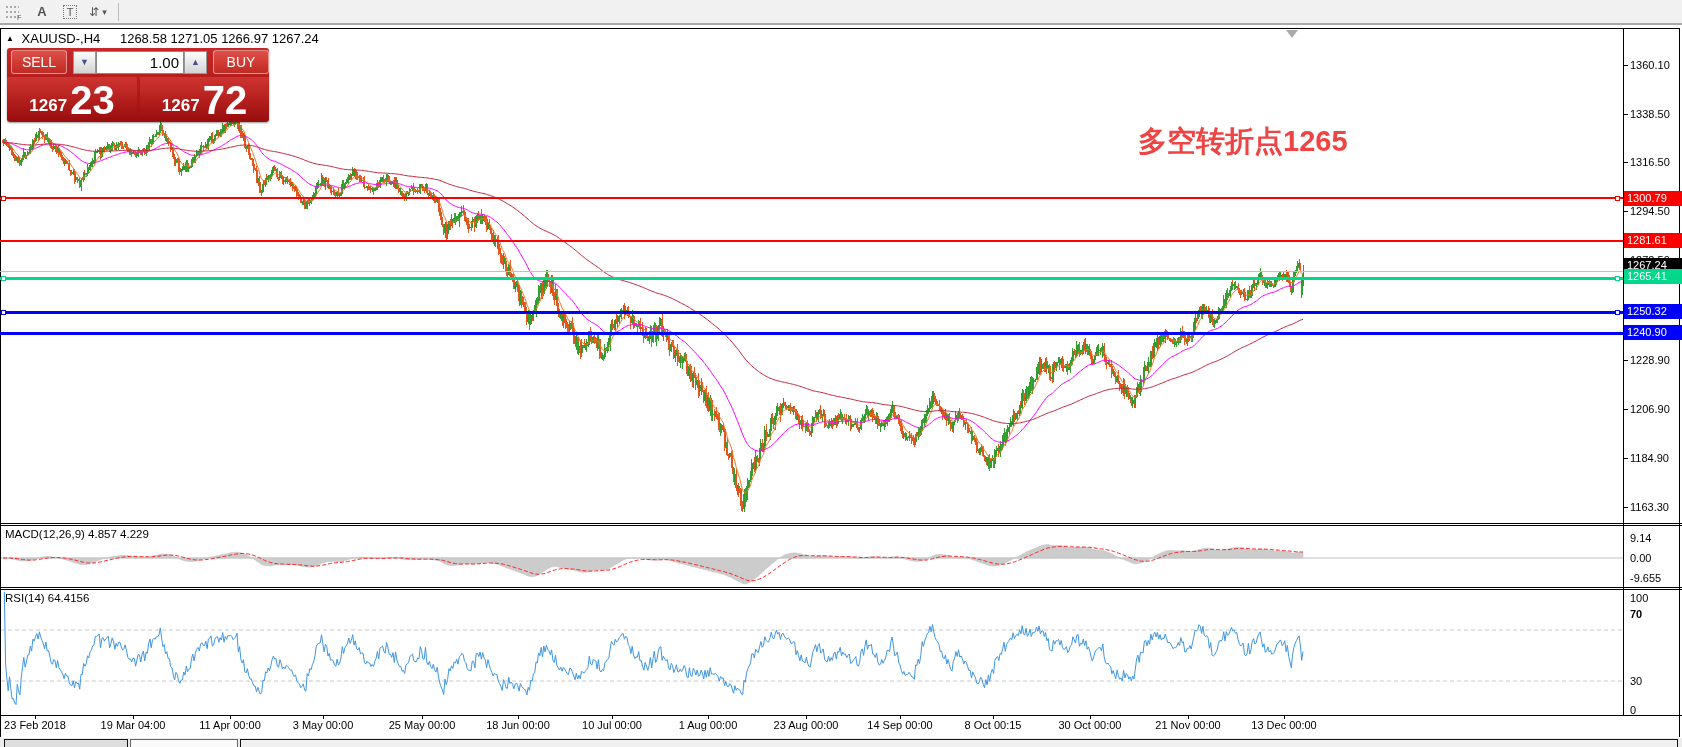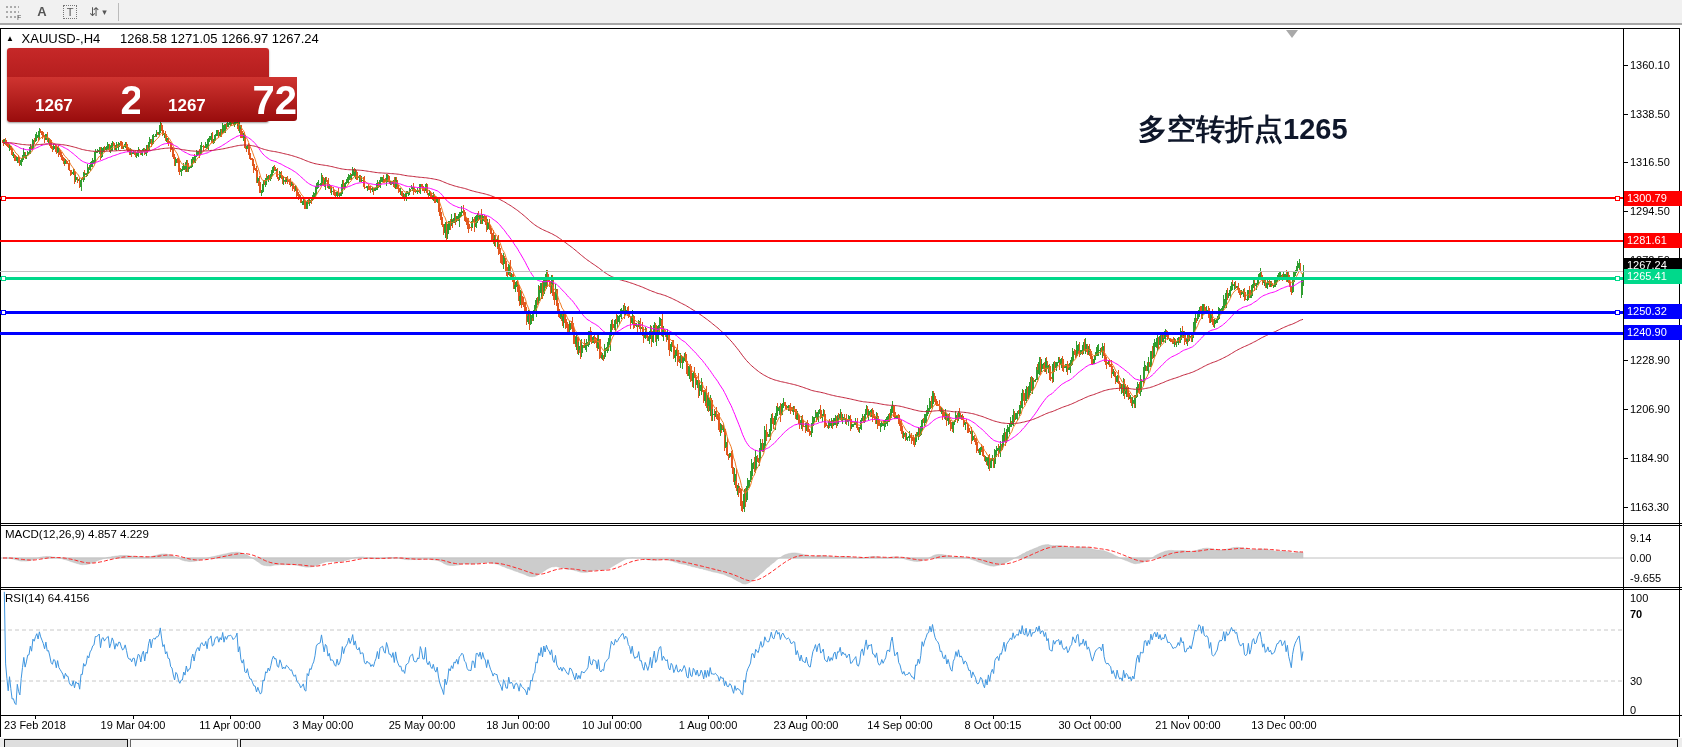--- a/index.html
+++ b/index.html
@@ -19,21 +19,21 @@
   #chart-header{position:absolute;left:6px;top:31px;font-size:13px;color:#000;}
   
   #trade-panel{position:absolute;left:7px;top:48px;width:262px;height:74px;background:linear-gradient(#c62828,#9d1010);border-radius:3px;box-shadow:0 1px 2px rgba(0,0,0,.4);}
   #tp-row1{position:absolute;left:0;top:0;width:262px;height:28px;display:flex;align-items:center;}
   .tp-btn{height:22px;border:1px solid rgba(255,255,255,.45);border-radius:3px;background:linear-gradient(#e05048,#c12a22);color:#fff;font-size:14px;display:flex;align-items:center;justify-content:center;}
   #sell-btn{width:54px;margin-left:4px;}
   #buy-btn{width:54px;margin-left:6px;}
   #vol-widget{display:flex;align-items:center;margin-left:6px;height:24px;}
   .spin-btn{width:21px;height:21px;background:linear-gradient(#fdfdfd,#d3d3d3);border:1px solid #979797;display:flex;align-items:center;justify-content:center;font-size:9px;color:#44518f;}
   #vol-input{width:78px;height:21px;border:1px solid #888;background:#fff;color:#000;font-size:15px;text-align:right;padding:0 4px;font-family:"Liberation Sans",sans-serif;}
-  .tp-half{position:absolute;top:29px;height:44px;background:linear-gradient(#cf3430,#9a0d0d);display:flex;align-items:flex-end;justify-content:space-between;color:#fff;padding-left:28px;}
+  .tp-half{position:absolute;top:29px;height:44px;background:linear-gradient(#cf3430,#9a0d0d);display:flex;align-items:flex-end;justify-content:center;color:#fff;}
   #tp-sell-half{left:0;width:130px;border-bottom-left-radius:3px;}
   #tp-buy-half{left:133px;width:129px;border-bottom-right-radius:3px;}
   .px-small{font-size:17px;font-weight:bold;margin:0 3px 5px 0;}
   .px-big{font-size:40px;font-weight:bold;line-height:40px;margin-bottom:1px;}
   
   #annotation{position:absolute;left:1138px;top:110px;width:250px;font-size:29px;font-weight:bold;white-space:nowrap;}
   
   .hline{position:absolute;left:0;width:1623px;}
   .handle{position:absolute;width:5px;height:5px;background:#fff;box-sizing:border-box;}
   
@@ -125,31 +125,44 @@
       <div class="hline" style="top: 332px; height: 3px; background: rgb(0, 0, 255);"></div>
     </div>
 
   <div id="chart-header">
     <span style="font-size:8px;vertical-align:2px;">▲</span>
     <span style="margin-left:4px;">XAUUSD-,H4</span>
     <span style="margin-left:16px;">1268.58 1271.05 1266.97 1267.24</span>
   </div>
 
   <div id="trade-panel">
+    <div id="tp-row1">
+      <div id="sell-btn" class="tp-btn">SELL</div>
+      <div id="vol-widget">
+        <div class="spin-btn">
+            <span>▼</span>
+          </div>
+        <input id="vol-input" value="1.00" style="">
+        <div class="spin-btn">
+            <span>▲</span>
+          </div>
+      </div>
+      <div id="buy-btn" class="tp-btn">BUY</div>
+    </div>
     <div id="tp-sell-half" class="tp-half">
       <span class="px-small">1267</span>
       <span class="px-big">23</span>
     </div>
     <div id="tp-buy-half" class="tp-half">
       <span class="px-small">1267</span>
       <span class="px-big">72</span>
     </div>
   </div>
 
-  <div id="annotation" style="color: #0f172a;">多空转折点1265</div>
+  <div id="annotation" style="color: #ef4444; margin-top: 12px;">多空转折点1265</div>
 
   <div id="shift-marker" style="left:1286px;top:30px;"></div>
 
   <div id="price-axis">
       <div class="ptick-dash" style="top: 65px;"></div>
       <div class="ptick" style="top: 65px;">1360.10</div>
       <div class="ptick-dash" style="top: 114px;"></div>
       <div class="ptick" style="top: 114px;">1338.50</div>
       <div class="ptick-dash" style="top: 162px;"></div>
       <div class="ptick" style="top: 162px;">1316.50</div>

